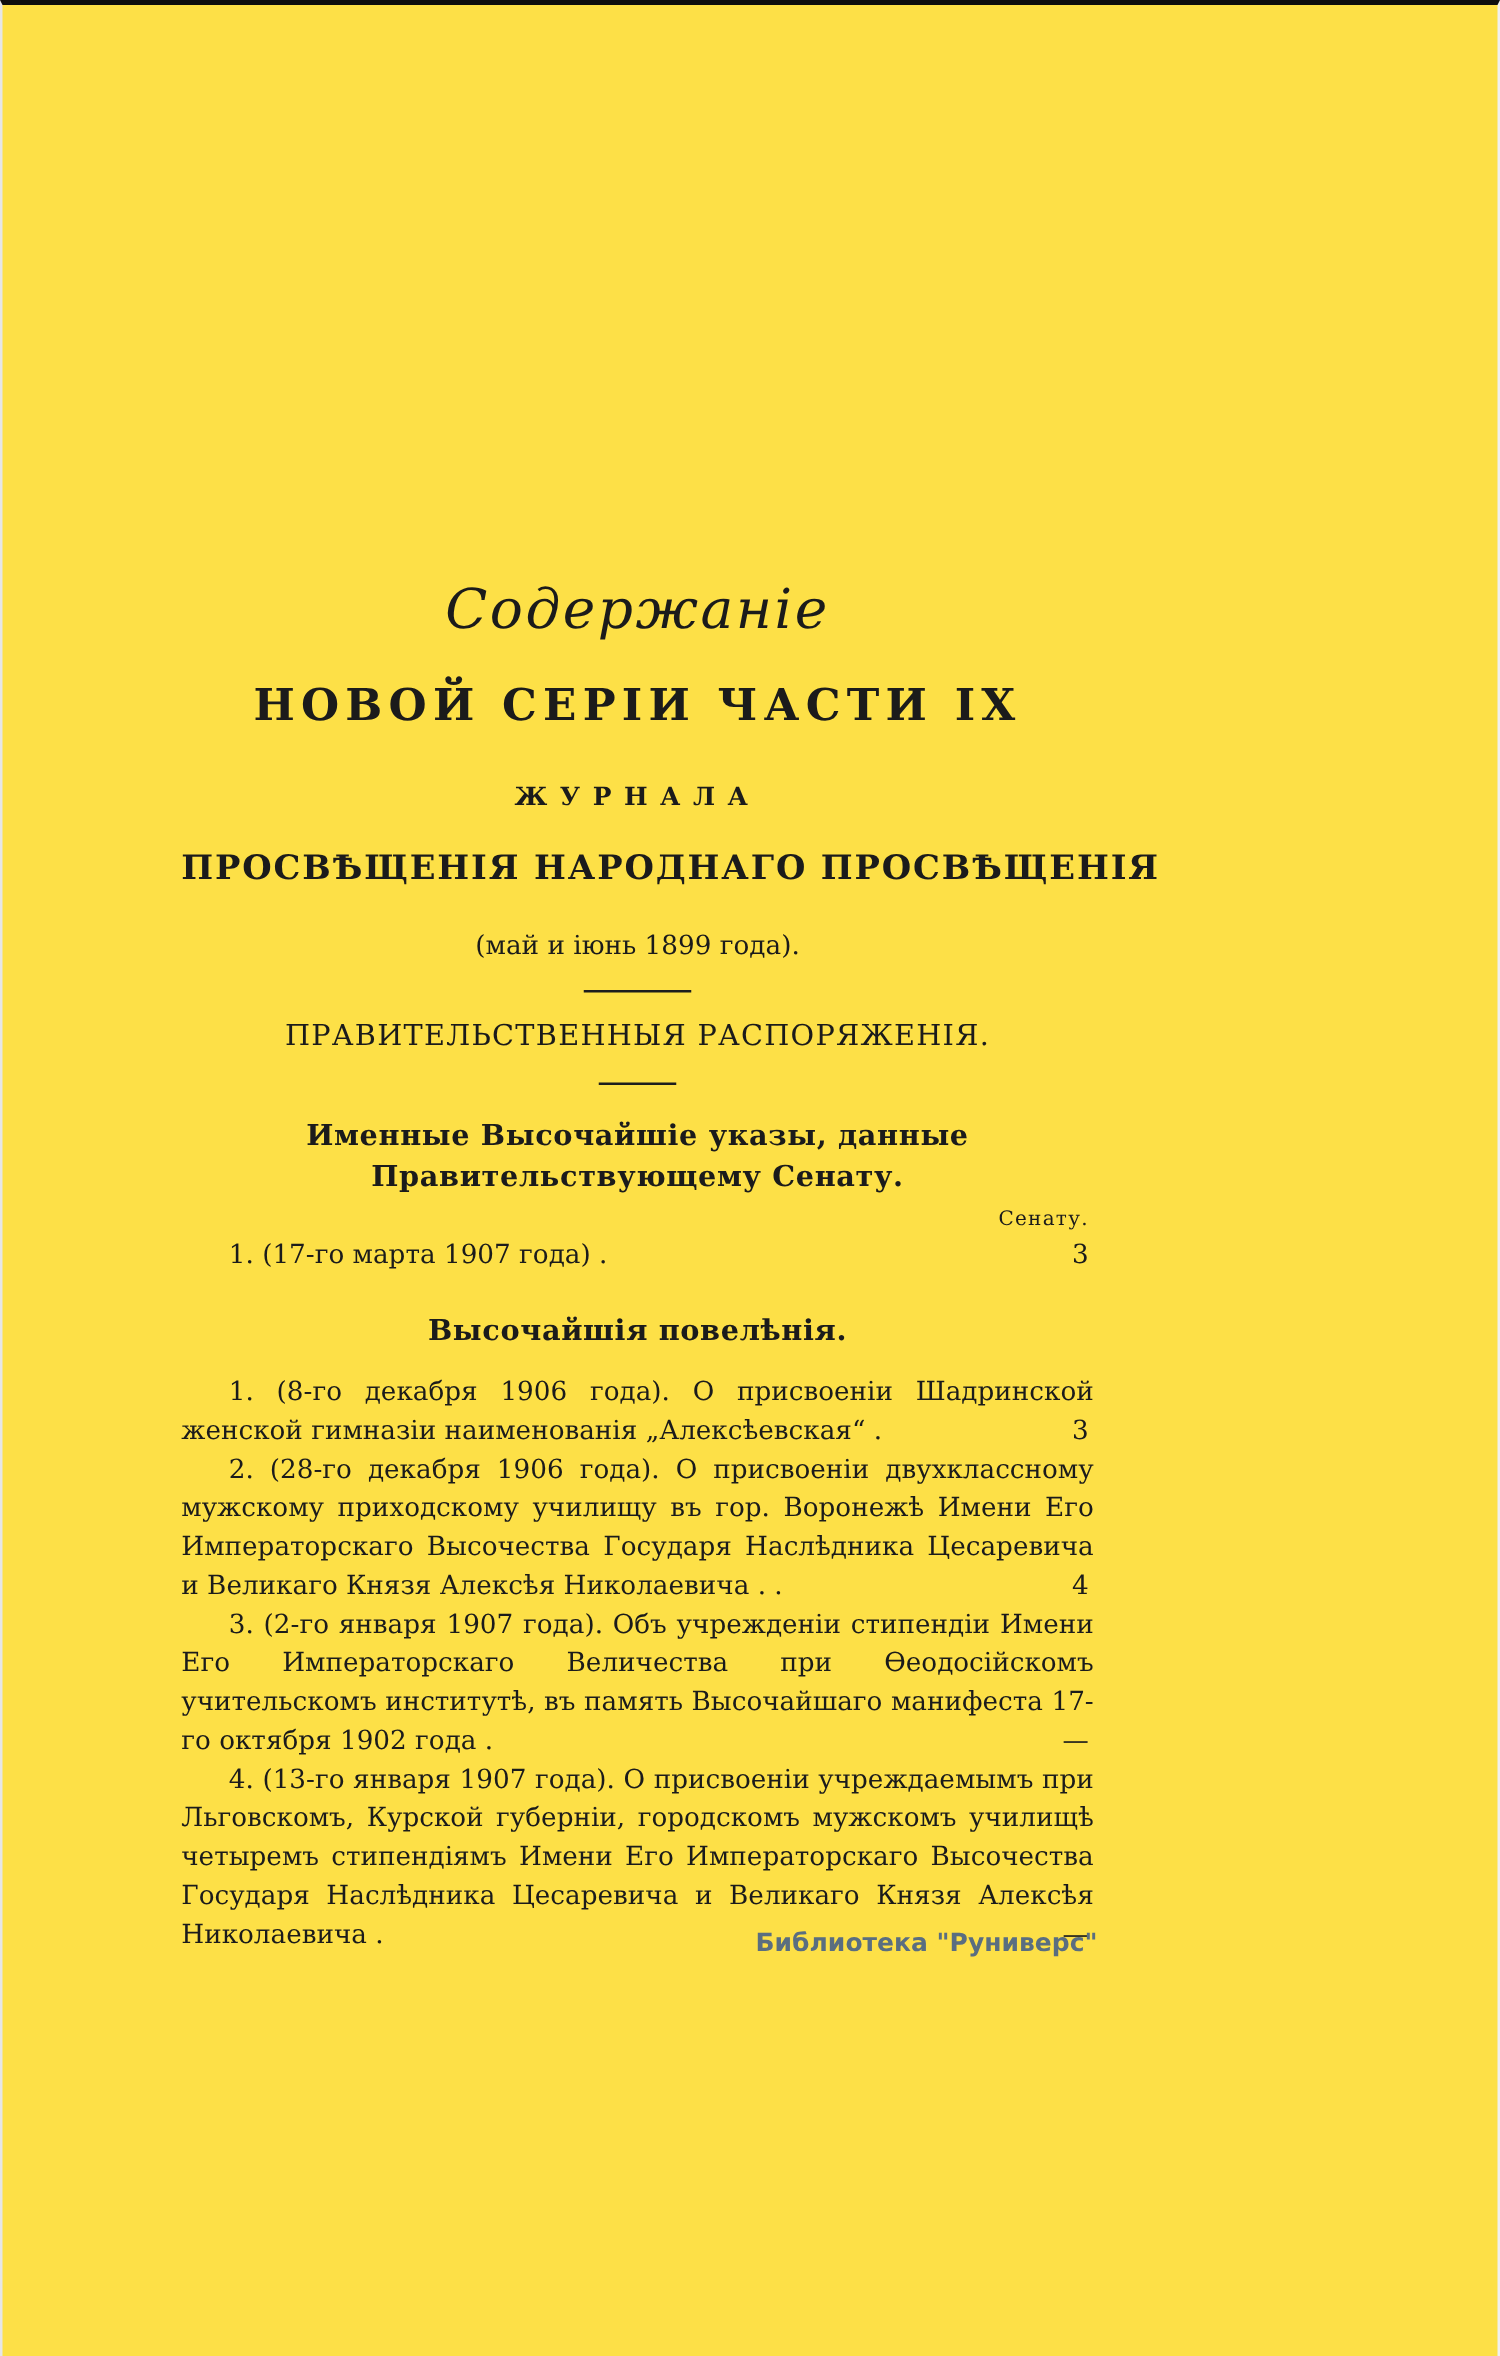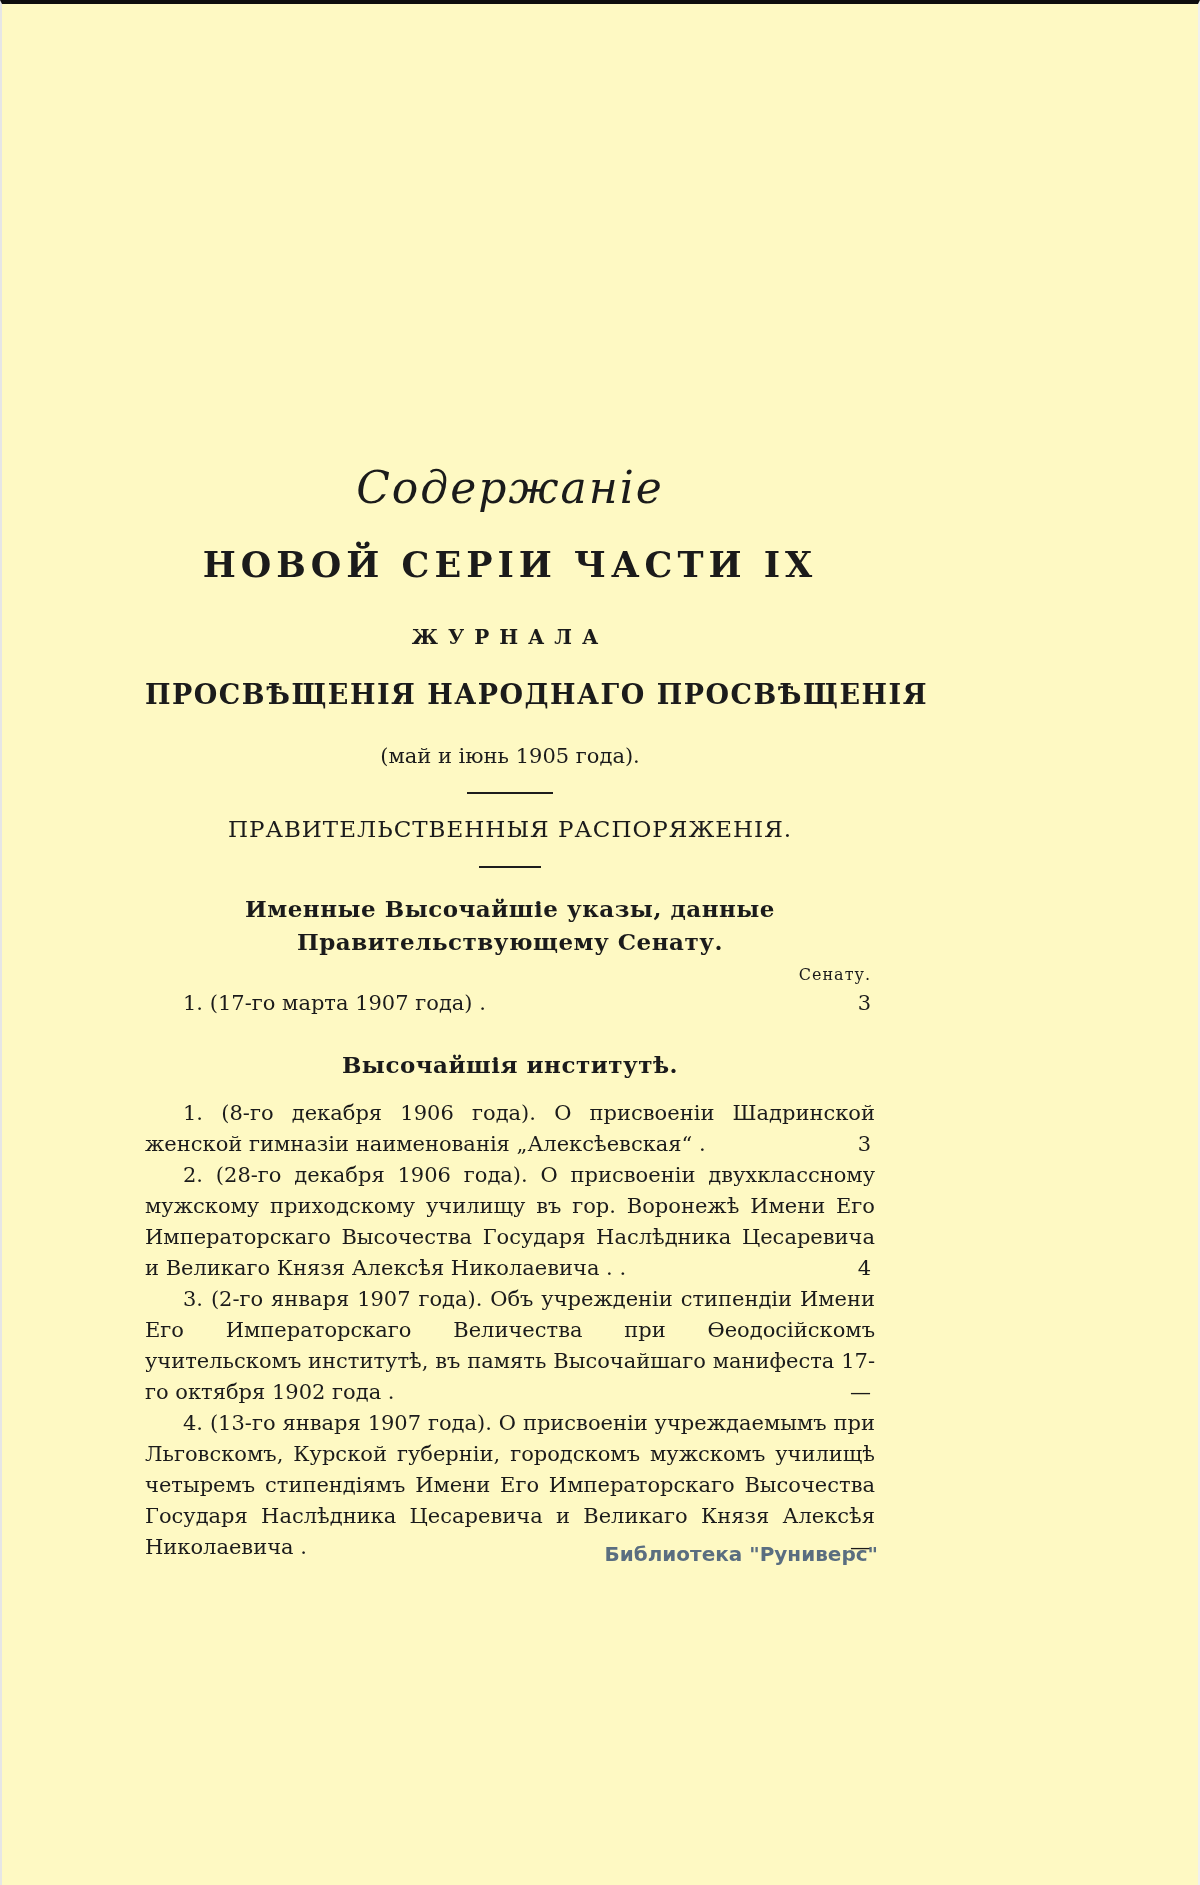--- a/index.html
+++ b/index.html
@@ -125,49 +125,49 @@
     top: 1538px;
     right: 320px;
     font-family: "DejaVu Sans", "Liberation Sans", sans-serif;
     font-weight: bold;
     font-size: 20px;
   }
 </style>
 </head>
 <body style="color: rgb(27, 27, 27);">
 
-<div class="page" style="background: #fef9c3;">
+<div class="page" style="background: #fde047;">
   <div class="content">
 
     <h1 class="title">Содержаніе</h1>
 
     <div class="series">НОВОЙ СЕРІИ ЧАСТИ IX</div>
 
     <div class="journal">ЖУРНАЛА</div>
 
     <div class="ministry">ПРОСВѢЩЕНІЯ НАРОДНАГО ПРОСВѢЩЕНІЯ</div>
 
-    <div class="datenote">(май и іюнь 1905 года).</div>
+    <div class="datenote">(май и іюнь 1899 года).</div>
 
     <div class="rule"></div>
 
     <div class="section">ПРАВИТЕЛЬСТВЕННЫЯ РАСПОРЯЖЕНІЯ.</div>
 
     <div class="rule short"></div>
 
     <div class="decree-heading">Именные Высочайшіе указы, данные Правительствующему Сенату.</div>
 
     <div class="pagecol">Сенату.</div>
 
     <div class="entry decree-entry">
       <span>1. (17-го марта 1907 года) .</span>
       <span class="pagenum">3</span>
     </div>
 
-    <div class="orders-heading">Высочайшія институтѣ.</div>
+    <div class="orders-heading">Высочайшія повелѣнія.</div>
 
     <div class="entries">
 
       <div class="entry">
         <span>1. (8-го декабря 1906 года). О присвоеніи Шадринской женской гимназіи наименованія „Алексѣевская“ .</span>
         <span class="pagenum">3</span>
       </div>
 
       <div class="entry">
         <span>2. (28-го декабря 1906 года). О присвоеніи двухклассному мужскому приходскому училищу въ гор. Воронежѣ Имени Его Императорскаго Высочества Государя Наслѣдника Цесаревича и Великаго Князя Алексѣя Николаевича . .</span>

